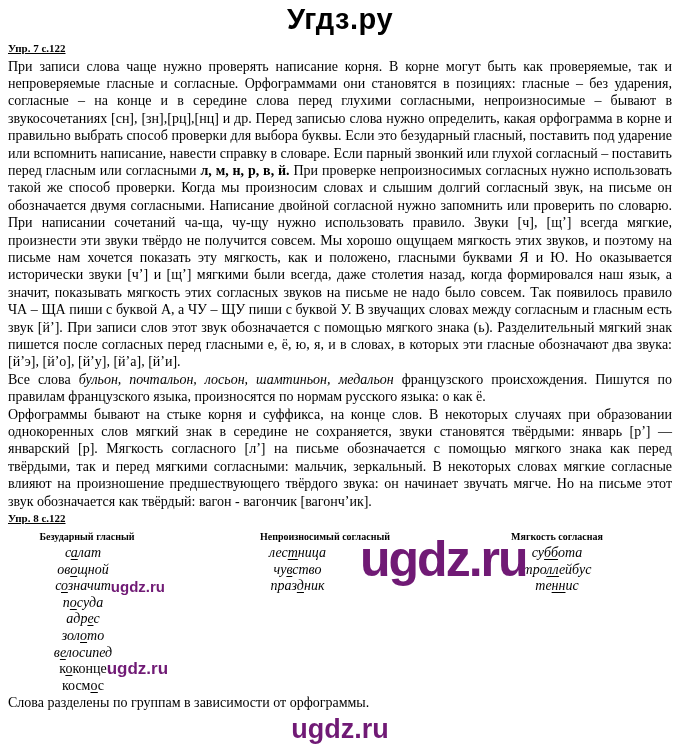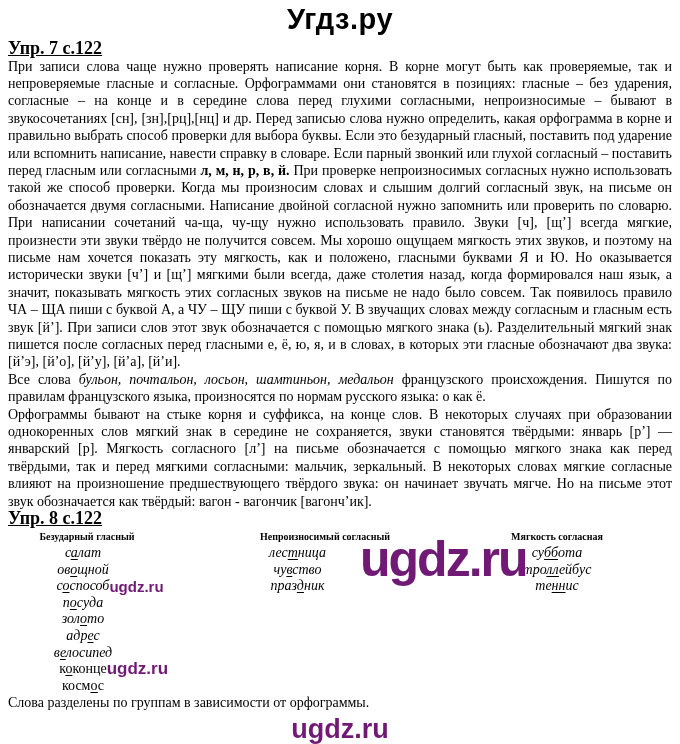--- a/index.html
+++ b/index.html
@@ -11,21 +11,21 @@
     font-size:14px;line-height:17.4px;
   }
   .site-title{
     text-align:center;
     font-family:"Liberation Sans","DejaVu Sans",sans-serif;
     font-weight:700;font-size:29px;line-height:34px;
     margin:0 0 4px 0;letter-spacing:0.5px;
   }
   .ex-heading{
     font-weight:700;text-decoration:underline;
-    font-size:18px;line-height:17.5px;margin:0;
+    font-size:11px;line-height:17.5px;margin:0;
   }
   p.body-par{margin:0;text-align:justify;}
   .b{font-weight:700;}
   .i{font-style:italic;}
   
   .ex8{position:relative;}
   .ex8-table{display:flex;align-items:flex-start;margin-top:1px;}
   .col{text-align:center;}
   .col-h{font-weight:700;font-size:10px;line-height:16.5px;white-space:nowrap;}
   .col1{width:150px;margin-left:4px;}
@@ -71,24 +71,24 @@
 
     <span class="wm wm-big">ugdz.ru</span>
 
     <div class="ex8-table">
 
       <div class="col col1">
         <div class="col-h">Безударный гласный</div>
         <div class="words">
           <div class="word"><span>с</span><span class="u">а</span><span>лат</span></div>
           <div class="word"><span>ов</span><span class="u">о</span><span>щной</span></div>
-          <div class="word"><span class="wrap"><span>с</span><span class="u">о</span><span>способ</span><span class="wm wm-after">ugdz.ru</span></span></div>
+          <div class="word"><span class="wrap"><span>с</span><span class="u">о</span><span>значит</span><span class="wm wm-after">ugdz.ru</span></span></div>
           <div class="word"><span>п</span><span class="u">о</span><span>суда</span></div>
+          <div class="word"><span>адр</span><span class="u">е</span><span>с</span></div>
           <div class="word"><span>зол</span><span class="u">о</span><span>то</span></div>
-          <div class="word"><span>адр</span><span class="u">е</span><span>с</span></div>
           <div class="word"><span>в</span><span class="u">е</span><span>лосипед</span></div>
           <div class="word roman"><span class="wrap"><span>к</span><span class="u">о</span><span>конце</span><span class="wm wm-after bigger">ugdz.ru</span></span></div>
           <div class="word roman"><span>косм</span><span class="u">о</span><span>с</span></div>
         </div>
       </div>
 
       <div class="col col2">
         <div class="col-h">Непроизносимый согласный</div>
         <div class="words">
           <div class="word"><span>лес</span><span class="u">т</span><span>ница</span></div>

